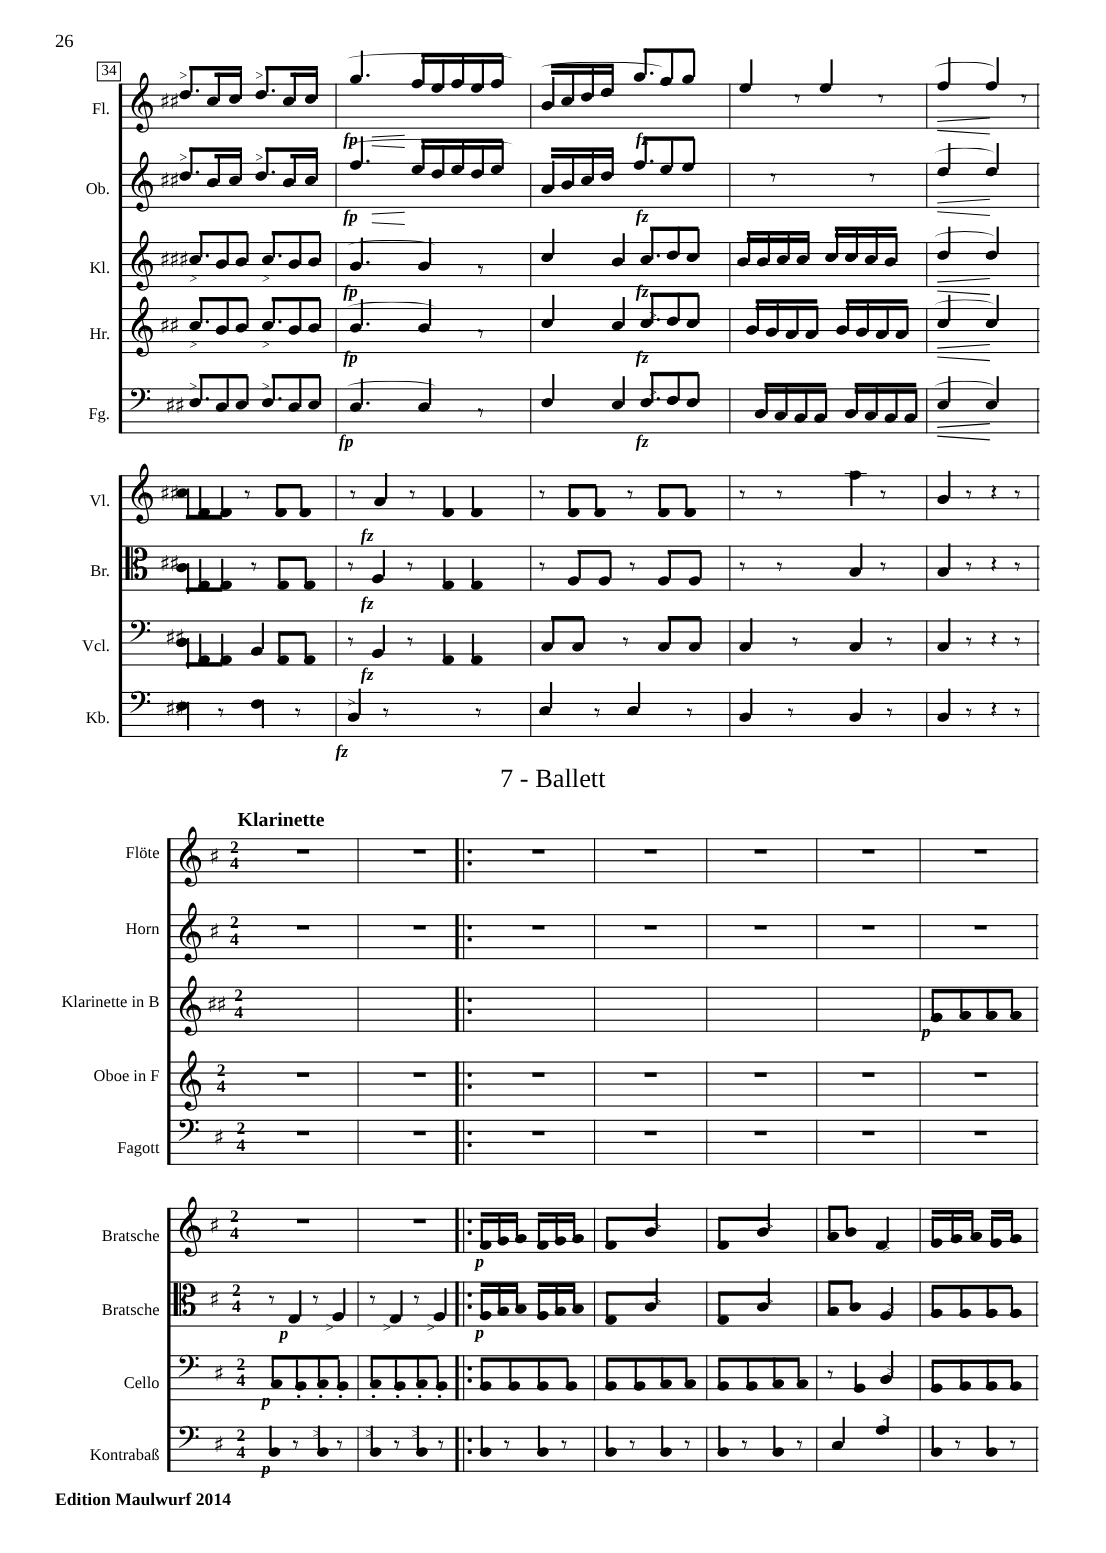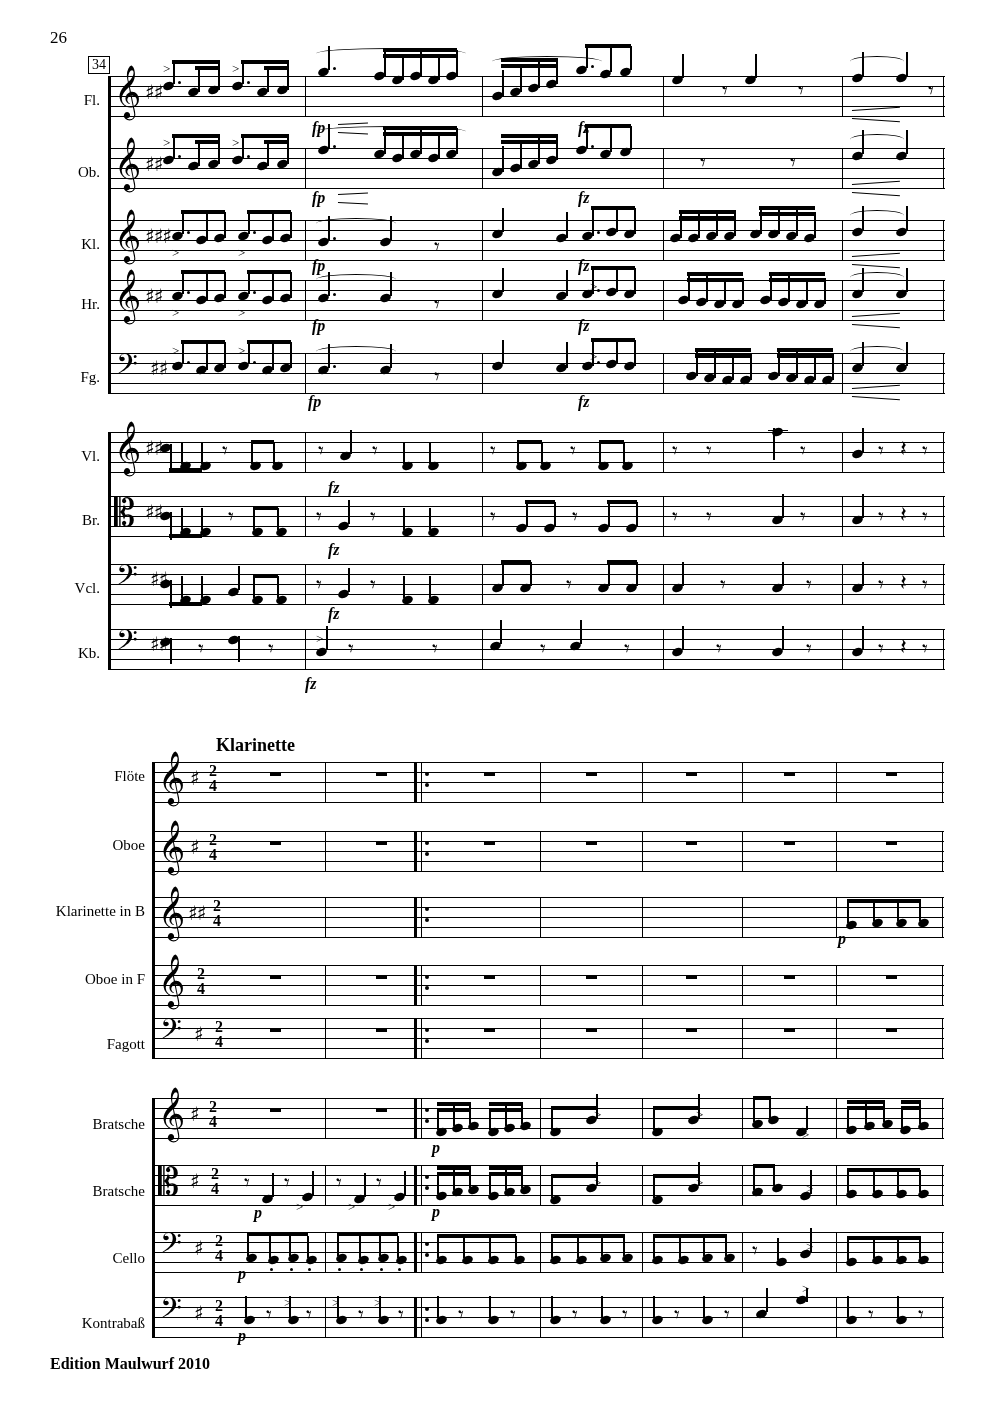--- a/index.html
+++ b/index.html
@@ -949,20 +949,21 @@
 
     <div class="barline" style="left:842px;top:629px;height:41px;"></div>
     <div class="nh" style="left:852px;top:648px;"></div>
       <div class="stem" style="left:862px;top:626px;height:24px;"></div>
     <div class="flagrest" style="left:878px;top:638px;">𝄾</div>
     <div class="flagrest" style="left:900px;top:636px;">𝄽</div>
     <div class="flagrest" style="left:922px;top:638px;">𝄾</div>
     <div class="barline" style="left:943px;top:629px;height:41px;"></div>
   </div>
 
+  <div class="movement-title">7 - Ballett</div>
   <div class="tempo-mark">Klarinette</div>
 
   <div class="system" style="left:0;top:0;width:1005px;height:1412px;">
 
     <div class="group-bracket" style="left:152px;top:762px;height:297px;"></div>
     <div class="group-bracket" style="left:152px;top:1098px;height:240px;"></div>
 
     <div class="stave-label" style="left:20px;top:768px;width:125px;">Flöte</div>
     <div class="stave" style="left:154px;top:762px;width:790px;">
       <div class="ln"></div>
@@ -990,21 +991,21 @@
     <div class="barline" style="left:540px;top:762px;height:41px;"></div>
     <div class="wholerest" style="left:586px;top:772px;"></div>
     <div class="barline" style="left:642px;top:762px;height:41px;"></div>
     <div class="wholerest" style="left:686px;top:772px;"></div>
     <div class="barline" style="left:742px;top:762px;height:41px;"></div>
     <div class="wholerest" style="left:784px;top:772px;"></div>
     <div class="barline" style="left:836px;top:762px;height:41px;"></div>
     <div class="wholerest" style="left:886px;top:772px;"></div>
     <div class="barline" style="left:942px;top:762px;height:41px;"></div>
 
-    <div class="stave-label" style="left:20px;top:837px;width:125px;">Oboe</div>
+    <div class="stave-label" style="left:20px;top:837px;width:125px;">Horn</div>
     <div class="stave" style="left:154px;top:831px;width:790px;">
       <div class="ln"></div>
         <div class="ln"></div>
         <div class="ln"></div>
         <div class="ln"></div>
         <div class="ln"></div>
     </div>
     <div class="clef treble" style="left:158px;top:823px;">𝄞</div>
     <div class="keysig" style="left:190px;top:837px;">♯</div>
     <div class="timesig" style="left:204px;top:833px;width:18px;">
@@ -1495,14 +1496,14 @@
     <div class="barline" style="left:836px;top:1297px;height:41px;"></div>
     <div class="nh" style="left:846px;top:1316px;"></div>
       <div class="stem" style="left:847px;top:1296px;height:22px;"></div>
     <div class="flagrest" style="left:868px;top:1304px;">𝄾</div>
     <div class="nh" style="left:896px;top:1316px;"></div>
       <div class="stem" style="left:897px;top:1296px;height:22px;"></div>
     <div class="flagrest" style="left:918px;top:1304px;">𝄾</div>
     <div class="barline" style="left:942px;top:1297px;height:41px;"></div>
   </div>
 
-  <div class="footer-credit">Edition Maulwurf 2010</div>
+  <div class="footer-credit">Edition Maulwurf 2014</div>
 </div>
 
 </body></html>

